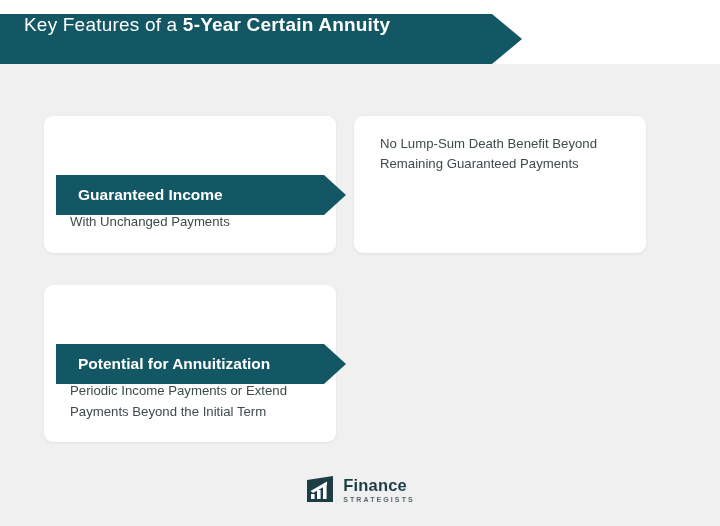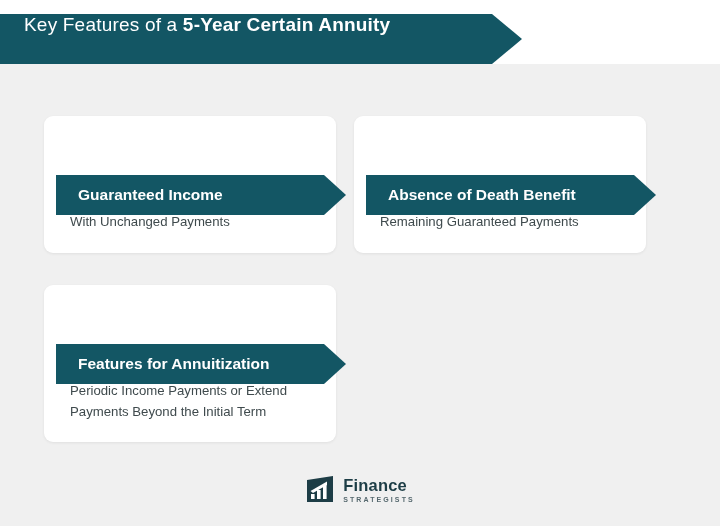--- a/index.html
+++ b/index.html
@@ -164,33 +164,28 @@
       <div class="card">
         <div class="card-head-wrap">
           <div class="card-head">
             <div class="card-title">Guaranteed Income</div>
           </div>
         </div>
         <div class="card-body">Regular Income for a Five-Year Period With Unchanged Payments</div>
       </div>
 
       <div class="card">
-        <div class="card-head-wrap">
-          <div class="card-head">
-            <div class="card-title">Absence of Death Benefit</div>
-          </div>
-        </div>
         <div class="card-body">No Lump-Sum Death Benefit Beyond Remaining Guaranteed Payments</div>
       </div>
 
 
       <div class="card">
         <div class="card-head-wrap">
           <div class="card-head">
-            <div class="card-title">Features for Annuitization</div>
+            <div class="card-title">Potential for Annuitization</div>
           </div>
         </div>
         <div class="card-body">Option to Convert the Annuity Into Periodic Income Payments or Extend Payments Beyond the Initial Term</div>
       </div>
 
     </div>
 
     <div class="logo">
       <svg class="logo-mark" viewBox="0 0 30 28">
         <polygon points="2,26 2,4 28,0 28,26" fill="#1d3d46"></polygon>

